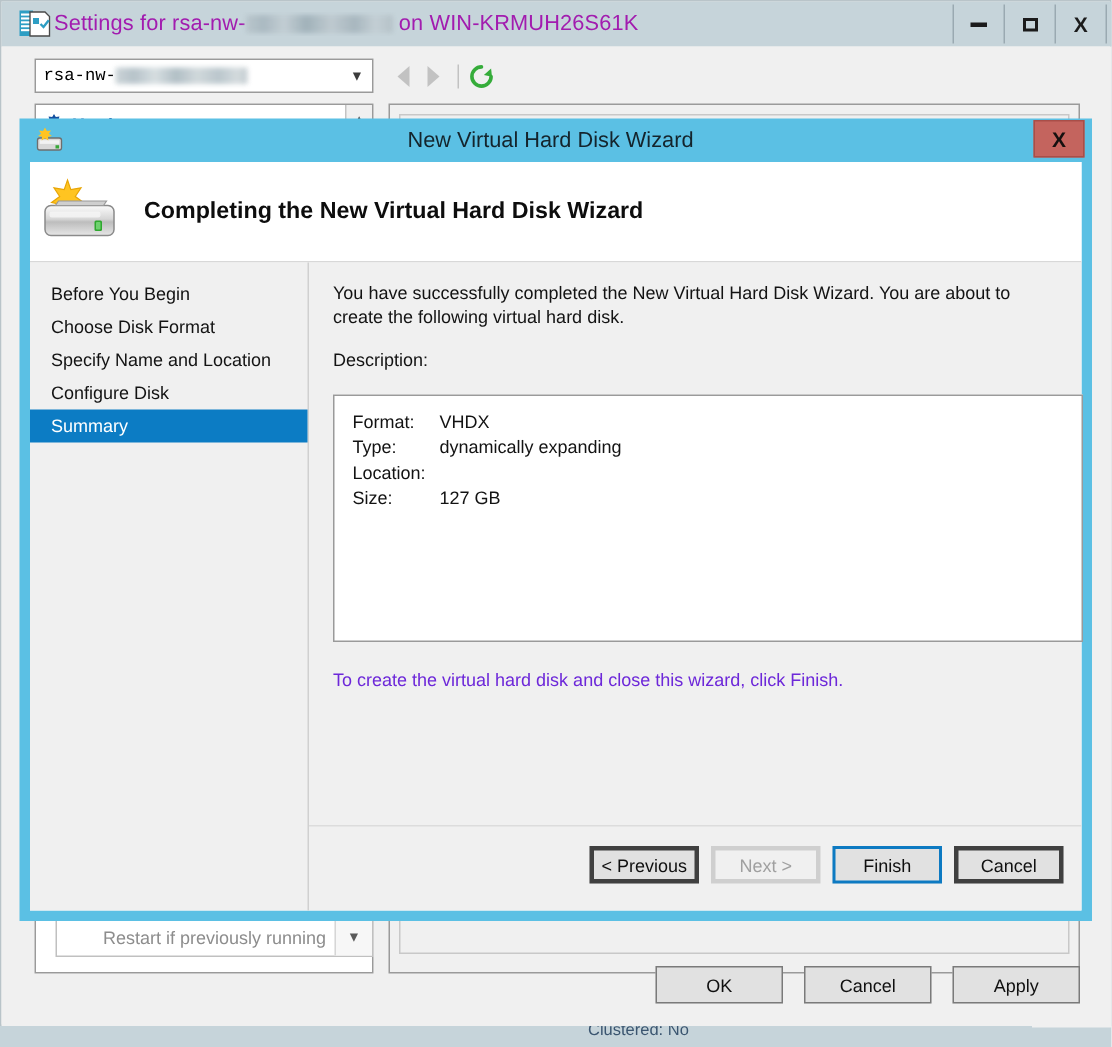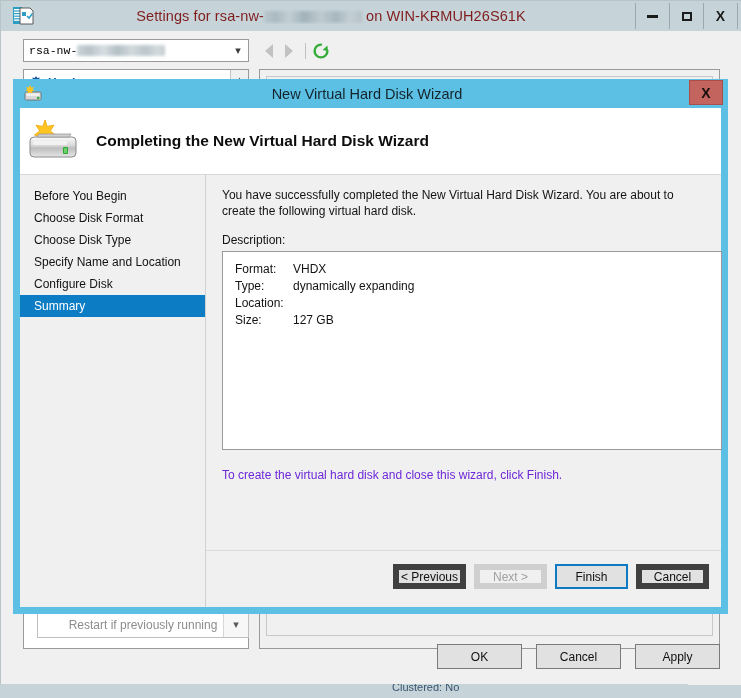--- a/index.html
+++ b/index.html
@@ -39,23 +39,22 @@
   }
   .settings-title-icon {
     width: 26px;
     height: 22px;
     margin-left: 9px;
     position: relative;
     flex: none;
   }
   .settings-title-text {
     flex: 1;
-    text-align: center;
     font-size: 14.5px;
-    color: #7f1d1d;
+    color: #a21caf;
     letter-spacing: 0.1px;
     padding-right: 116px;
     white-space: nowrap;
     overflow: hidden;
   }
   .redacted {
     display: inline-block;
     vertical-align: middle;
     background: linear-gradient(90deg,#b9c6cc 0%,#a9b8c0 12%,#c3ced4 26%,#9fb0b8 41%,#bfcad0 58%,#a6b5bd 74%,#c4cfd5 88%,#b4c1c7 100%);
     filter: blur(1.6px);
@@ -392,23 +391,23 @@
     color: #131313;
     line-height: 16px;
     width: 470px;
   }
   .desc-label {
     margin-top: 14px;
     font-size: 12px;
     color: #131313;
   }
   .desc-box {
-    margin-top: 4px;
+    margin-top: 16px;
     width: 500px;
-    height: 199px;
+    height: 165px;
     background: #ffffff;
     border: 1px solid #9a9a9a;
     box-sizing: border-box;
     padding: 9px 0 0 12px;
   }
   .desc-row {
     display: flex;
     font-size: 12px;
     color: #131313;
     line-height: 17px;
@@ -431,21 +430,21 @@
     position: absolute;
     right: 12px;
     top: 13px;
     display: flex;
     gap: 8px;
   }
   .wzbtn {
     width: 73px;
     height: 25px;
     background: #e1e1e1;
-    border: 6px solid #404040;
+    border: 3px solid #404040;
     box-sizing: border-box;
     font-size: 12px;
     color: #101010;
     display: flex;
     align-items: center;
     justify-content: center;
   }
   .wzbtn.disabled {
     color: #a0a0a0;
     background: #f0f0f0;
@@ -589,21 +588,20 @@
         </svg>
       </div>
       <div class="wizard-header-title">Completing the New Virtual Hard Disk Wizard</div>
     </div>
 
     <div class="wizard-content">
 
       <div class="wizard-sidebar">
         <div class="wizard-step">Before You Begin</div>
         <div class="wizard-step">Choose Disk Format</div>
-        <div class="wizard-step">Choose Disk Type</div>
         <div class="wizard-step">Specify Name and Location</div>
         <div class="wizard-step">Configure Disk</div>
         <div class="wizard-step selected">Summary</div>
       </div>
 
       <div class="wizard-main">
 
         <div class="wizard-pane">
           <div class="intro-text">You have successfully completed the New Virtual Hard Disk Wizard. You are about to create the following virtual hard disk.</div>
           <div class="desc-label">Description:</div>

